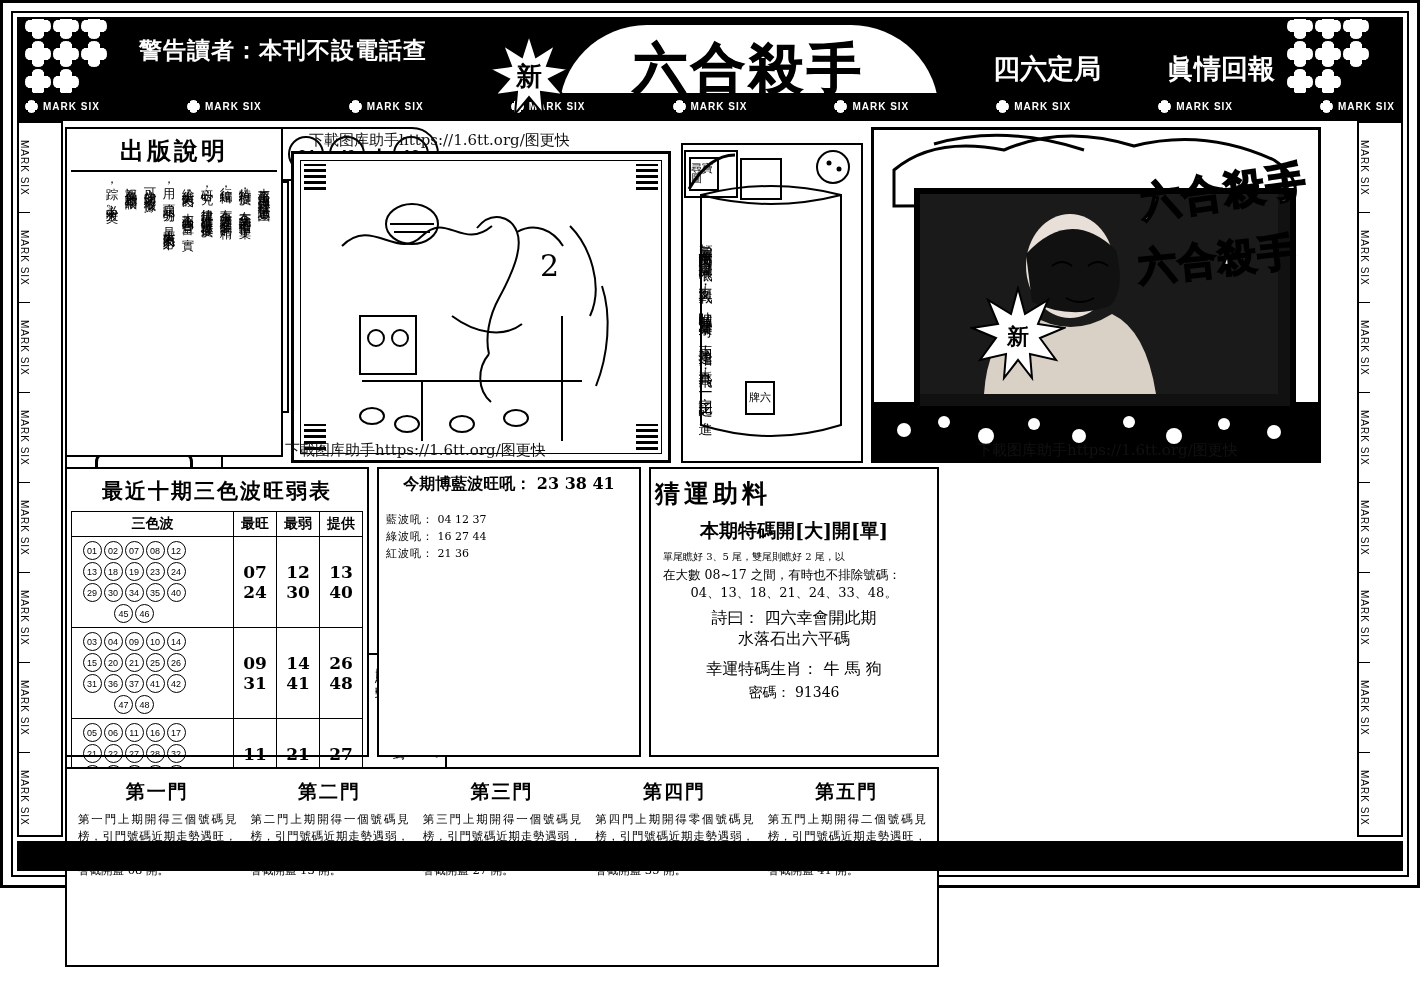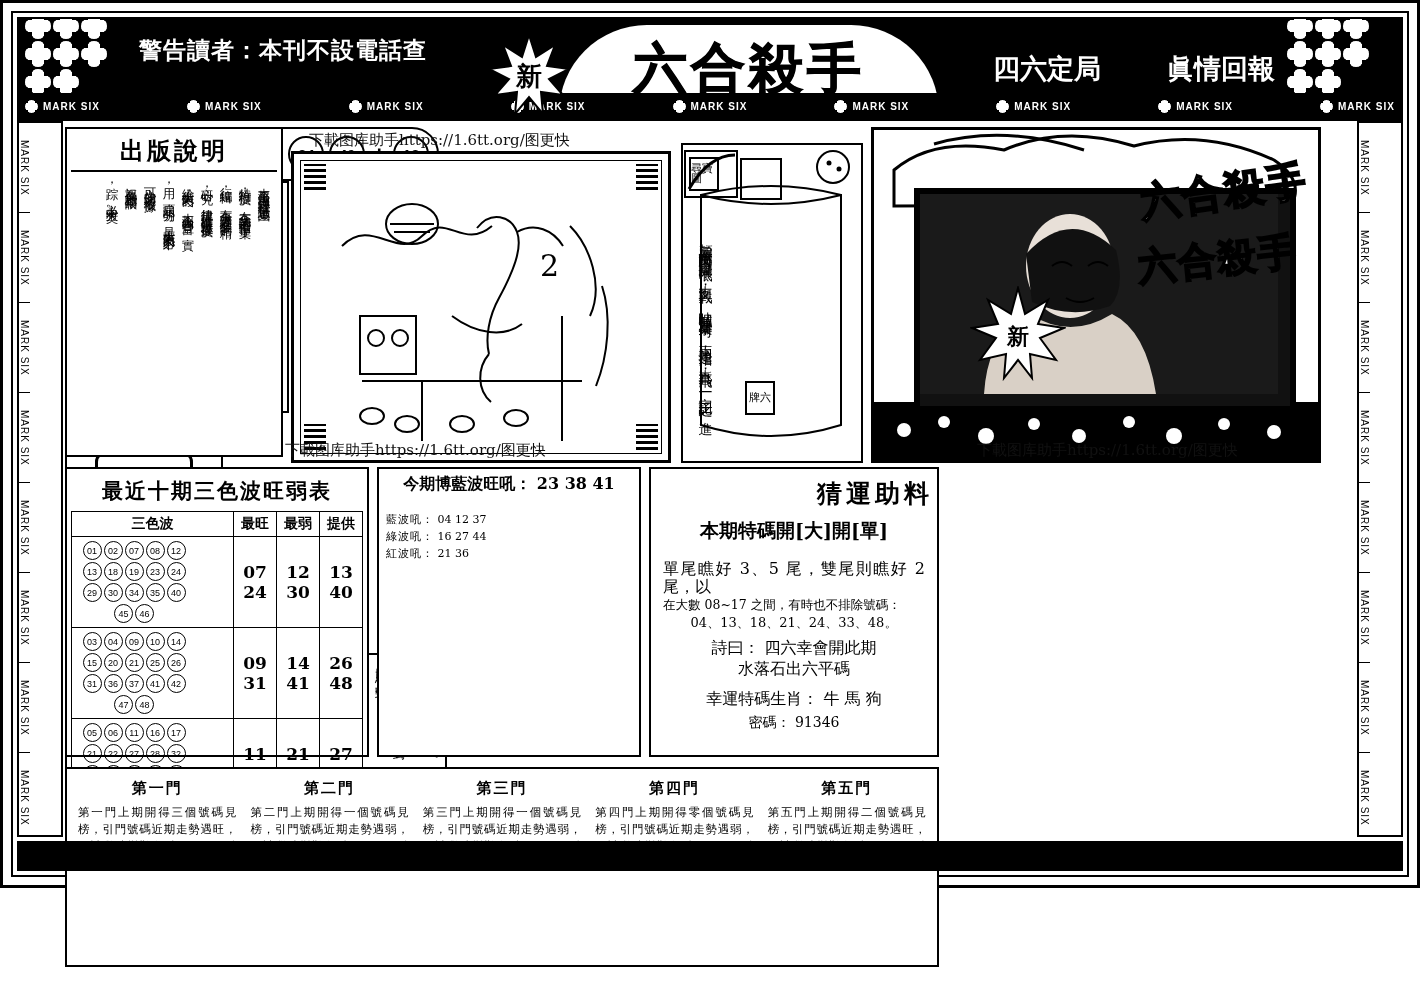--- a/index.html
+++ b/index.html
@@ -183,21 +183,21 @@
   .numcell{font-size:17px;font-weight:bold;padding:2px 0;width:42px;}
   
   .bluebox{left:312px;top:340px;width:264px;height:290px;padding:5px 7px;}
   .bb-title{text-align:center;font-size:16px;font-weight:bold;font-family:"DejaVu Serif",serif;}
   .bb-body{font-size:11.5px;line-height:15px;text-align:justify;font-family:"DejaVu Serif",serif;margin-top:4px;}
   .bb-foot{font-size:11px;line-height:17px;margin-top:16px;font-family:"DejaVu Serif",serif;}
   .bb-foot span.k{letter-spacing:1px;}
   
   .fortune{left:584px;top:340px;width:290px;height:290px;padding:4px;}
   .fortune-title{
-    text-align:right;font-size:25px;font-weight:bold;letter-spacing:4px;
+    text-align:left;font-size:25px;font-weight:bold;letter-spacing:4px;
     font-family:Liberation Sans, sans-serif;padding:4px 0 2px;
   }
   .fortune-line{text-align:center;font-family:"DejaVu Serif",serif;}
   
   .results{left:882px;top:340px;width:374px;height:54px;border:2px solid #000;border-radius:27px;
            display:flex;align-items:center;padding:0 8px;box-sizing:border-box;gap:5px;}
   .rlabel{font-size:11px;line-height:12px;font-family:"DejaVu Serif",serif;width:46px;text-align:center;}
   .rball{
     width:32px;height:32px;border-radius:50%;border:2px solid #000;
     display:flex;align-items:center;justify-content:center;
@@ -215,21 +215,21 @@
   .lk-vert{
     display:flex;flex-direction:row-reverse;gap:1px;justify-content:center;
     writing-mode:vertical-rl;text-orientation:upright;
     font-size:11px;line-height:14px;font-family:"DejaVu Serif",serif;height:108px;margin-top:6px;
   }
   
   .gates{left:0;top:640px;width:874px;height:200px;padding:4px;}
   .gates-row{display:flex;height:100%;}
   .gate{flex:1;padding:4px 7px;box-sizing:border-box;}
   .gate h4{
-    margin:2px 0 6px;text-align:center;font-size:15px;font-weight:bold;letter-spacing:2px;
+    margin:2px 0 6px;text-align:center;font-size:19px;font-weight:bold;letter-spacing:2px;
     font-family:"DejaVu Serif",serif;
   }
   .gate p{margin:0;font-size:11.5px;line-height:17px;text-align:justify;font-family:"DejaVu Serif",serif;}
   
   .rightpoem{left:882px;top:640px;width:374px;height:200px;border:2px solid #000;padding:4px 2px;}
   .rp-cols{
     display:flex;flex-direction:row-reverse;gap:2px;justify-content:flex-start;height:190px;padding-left:4px;
   }
   .rp-cols .vcol{
     writing-mode:vertical-rl;text-orientation:upright;
@@ -598,22 +598,22 @@
         </div>
         <div>
           <span class="k">紅波吼：</span>
           <span>21 36</span>
         </div>
       </div>
     </div>
 
     <div class="box fortune">
       <div class="fortune-title">猜運助料</div>
-      <div class="fortune-line" style="font-size:19px;font-weight:bold;margin:6px 0 16px;">本期特碼開[大]開[單]</div>
-      <div class="fortune-line" style="font-size:16px;line-height:18px;text-align:justify;padding:0 8px;">單尾瞧好 3、5 尾，雙尾則瞧好 2 尾，以</div>
+      <div class="fortune-line" style="font-size:19px;font-weight:bold;margin:6px 0 4px;">本期特碼開[大]開[單]</div>
+      <div class="fortune-line" style="font-size:10px;line-height:18px;text-align:justify;padding:0 8px;">單尾瞧好 3、5 尾，雙尾則瞧好 2 尾，以</div>
       <div class="fortune-line" style="font-size:12.5px;line-height:18px;text-align:justify;padding:0 8px;">在大數 08~17 之間，有時也不排除號碼：</div>
       <div class="fortune-line" style="font-size:13px;line-height:18px;padding:0 8px;">04、13、18、21、24、33、48。</div>
       <div class="fortune-line" style="font-size:16px;margin-top:6px;">
         <span>詩曰：</span>
         <span>四六幸會開此期</span>
       </div>
       <div class="fortune-line" style="font-size:16px;">水落石出六平碼</div>
       <div class="fortune-line" style="font-size:16px;margin-top:9px;">
         <span>幸運特碼生肖：</span>
         <span>牛 馬 狗</span>

